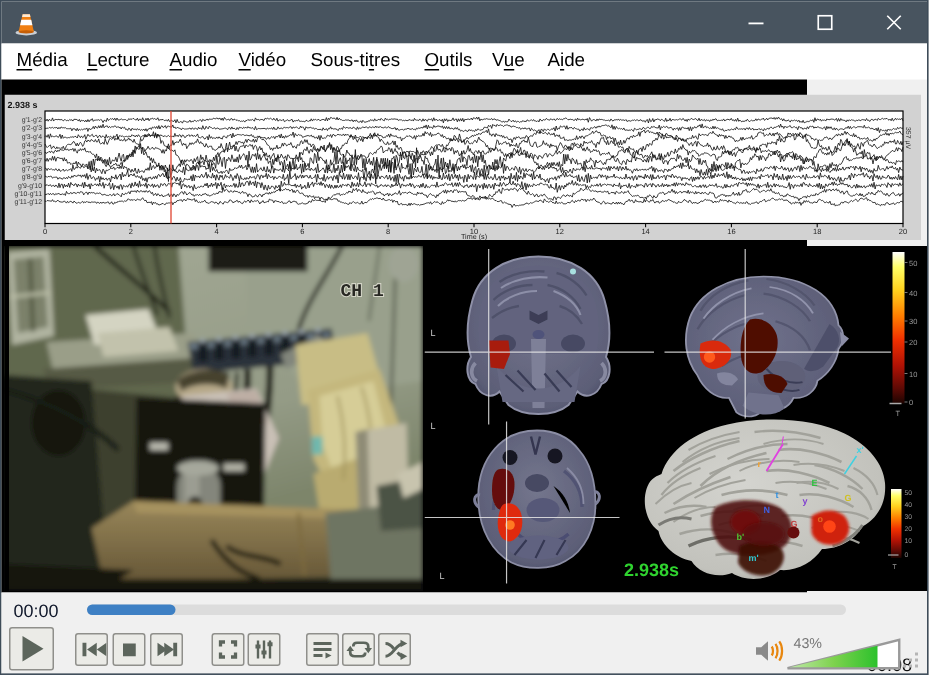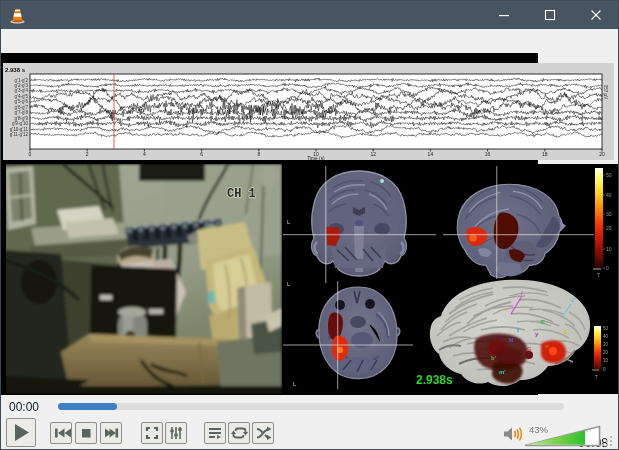--- a/index.html
+++ b/index.html
@@ -45,20 +45,30 @@
 </svg></div>
     <div class="capbtn" id="minb"><svg width="46" height="28">
           <rect x="18" y="14" width="10" height="1.2" fill="#fff"></rect>
         </svg></div>
     <div class="capbtn" id="maxb"><svg width="46" height="28">
           <rect x="18.5" y="9.5" width="9" height="9" fill="none" stroke="#fff" stroke-width="1.1"></rect>
         </svg></div>
     <div class="capbtn" id="closeb"><svg width="46" height="28">
           <path d="M18.5,9.5 L27.5,18.5 M27.5,9.5 L18.5,18.5" stroke="#fff" stroke-width="1.1"></path>
         </svg></div>
+  </div>
+  <div id="menubar">
+<span class="mi" style="left:10px"><u>M</u>édia</span>
+<span class="mi" style="left:57px"><u>L</u>ecture</span>
+<span class="mi" style="left:112px"><u>A</u>udio</span>
+<span class="mi" style="left:158px"><u>V</u>idéo</span>
+<span class="mi" style="left:206px">Sous-ti<u>t</u>res</span>
+<span class="mi" style="left:282px"><u>O</u>utils</span>
+<span class="mi" style="left:327px">V<u>u</u>e</span>
+<span class="mi" style="left:364px">A<u>i</u>de</span>
   </div>
   <div id="video">
     <div id="eeg"><svg width="611" height="97" viewBox="0 0 611 97" xmlns="http://www.w3.org/2000/svg">
 <rect x="0" y="0" width="611" height="97" fill="#d2d2d2"></rect>
 <rect x="27" y="11" width="572" height="75" fill="#ffffff" stroke="#000" stroke-width="0.8"></rect>
 <text x="2" y="9" font-family="Liberation Sans, sans-serif" font-size="6" font-weight="bold" fill="#111">2.938 s</text>
 <text x="25" y="18.5" text-anchor="end" font-family="Liberation Sans, sans-serif" font-size="4.6" fill="#333">g'1-g'2</text>
 <text x="25" y="23.9" text-anchor="end" font-family="Liberation Sans, sans-serif" font-size="4.6" fill="#333">g'2-g'3</text>
 <text x="25" y="29.4" text-anchor="end" font-family="Liberation Sans, sans-serif" font-size="4.6" fill="#333">g'3-g'4</text>
 <text x="25" y="34.9" text-anchor="end" font-family="Liberation Sans, sans-serif" font-size="4.6" fill="#333">g'4-g'5</text>

